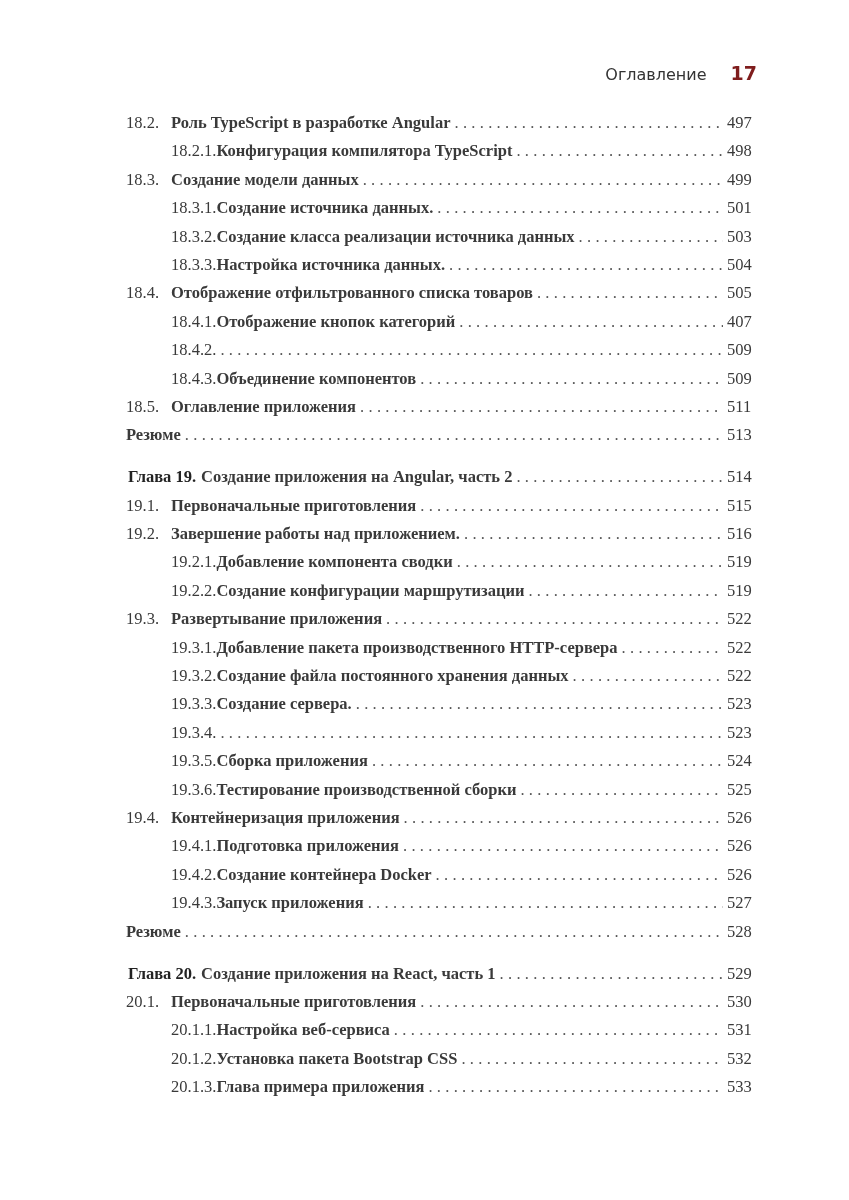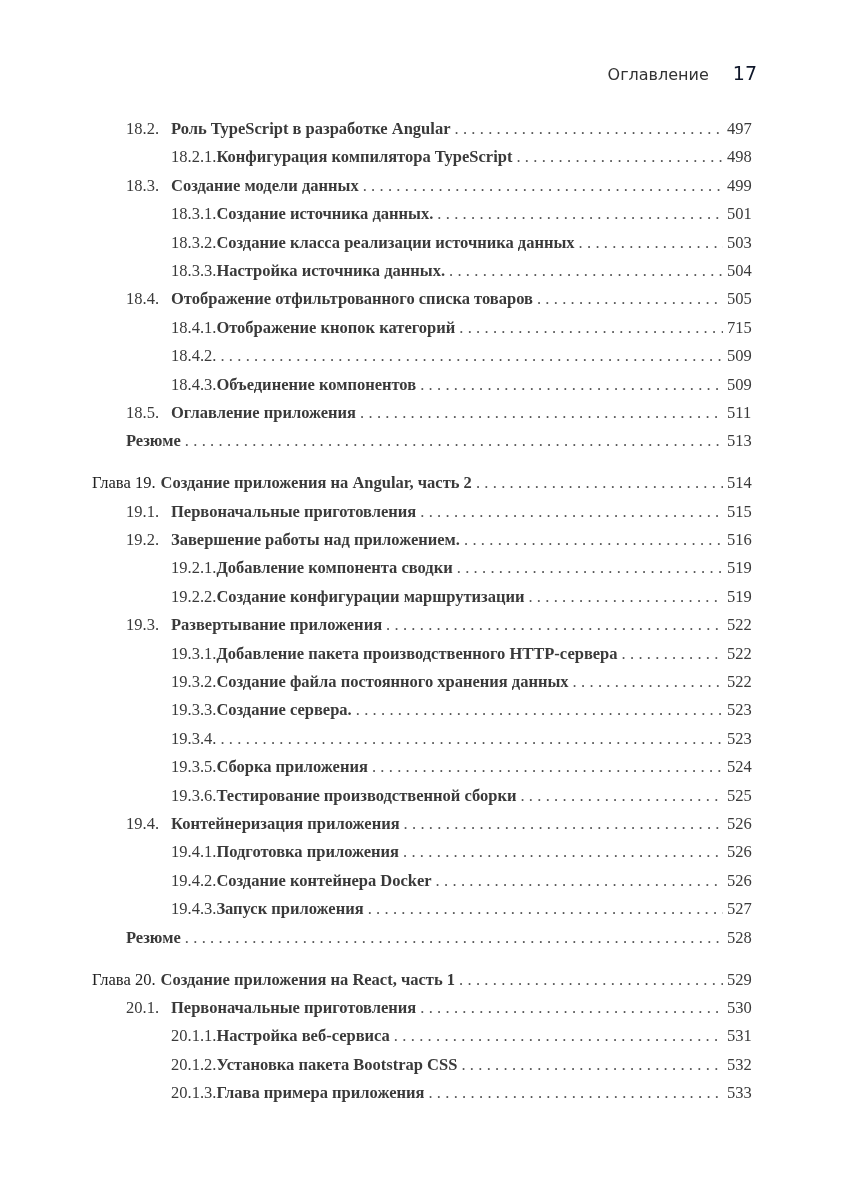--- a/index.html
+++ b/index.html
@@ -3,36 +3,36 @@
 <meta charset="utf-8">
 <style>
   html, body { margin: 0; padding: 0; background: #ffffff; }
   body { width: 849px; height: 1200px; position: relative; overflow: hidden; color: #3a3a3a; }
   .running-head {
     position: absolute; top: 62px; right: 92px;
     display: flex; align-items: baseline; gap: 24px;
     font-family: "DejaVu Sans", sans-serif;
   }
   .rh-title { font-size: 16px; color: #333; }
-  .rh-page { font-size: 19px; font-weight: normal; color: #0f172a; text-align: right; }
-
-  .toc { position: absolute; top: 119px; left: 0; width: 849px;
+  .rh-page { font-size: 19px; font-weight: bold; color: #7f1d1d; text-align: right; }
+
+  .toc { position: absolute; top: 113px; left: 0; width: 849px;
          font-family: "Liberation Serif", "DejaVu Serif", serif; font-size: 16.5px; color: #3a3a3a; }
   .row { position: relative; height: 28.4px; display: flex; align-items: baseline; }
   .row .lead { display: flex; align-items: baseline; position: absolute; right: 92px; overflow: hidden; white-space: nowrap; }
   .row .num { display: inline-block; white-space: nowrap; }
   .row .title { white-space: nowrap; font-weight: bold; }
   .row .dots { flex: 1; overflow: hidden; white-space: nowrap; letter-spacing: 4.3px; color: #555; margin: 0 4px 0 4px; }
   .row .page { white-space: nowrap; text-align: left; min-width: 30px; }
 
   .lvl-ch .lead { left: 92px; }
   .lvl-1 .lead { left: 126px; }
   .lvl-2 .lead { left: 171px; }
   .lvl-1 .num { width: 45px; }
-  .lvl-ch .num { font-weight: normal; color: #222; margin-right: 5px; }
+  .lvl-ch .num { font-weight: bold; color: #222; margin-right: 5px; margin-left: 36px; }
   .gap { height: 13.6px; }
 </style>
 </head>
 <body>
 
 <div class="running-head">
   <span class="rh-title">Оглавление</span>
   <span class="rh-page">17</span>
 </div>
 
@@ -91,21 +91,21 @@
         <span class="title">Отображение отфильтрованного списка товаров</span>
         <span class="dots">........................................................................................................................................................................................................</span>
         <span class="page">505</span>
       </div>
     </div>
     <div class="row lvl-2">
       <div class="lead">
         <span class="num">18.4.1.</span>
         <span class="title">Отображение кнопок категорий</span>
         <span class="dots">........................................................................................................................................................................................................</span>
-        <span class="page">715</span>
+        <span class="page">407</span>
       </div>
     </div>
     <div class="row lvl-2">
       <div class="lead">
         <span class="num">18.4.2.</span>
         <span class="dots">........................................................................................................................................................................................................</span>
         <span class="page">509</span>
       </div>
     </div>
     <div class="row lvl-2">

